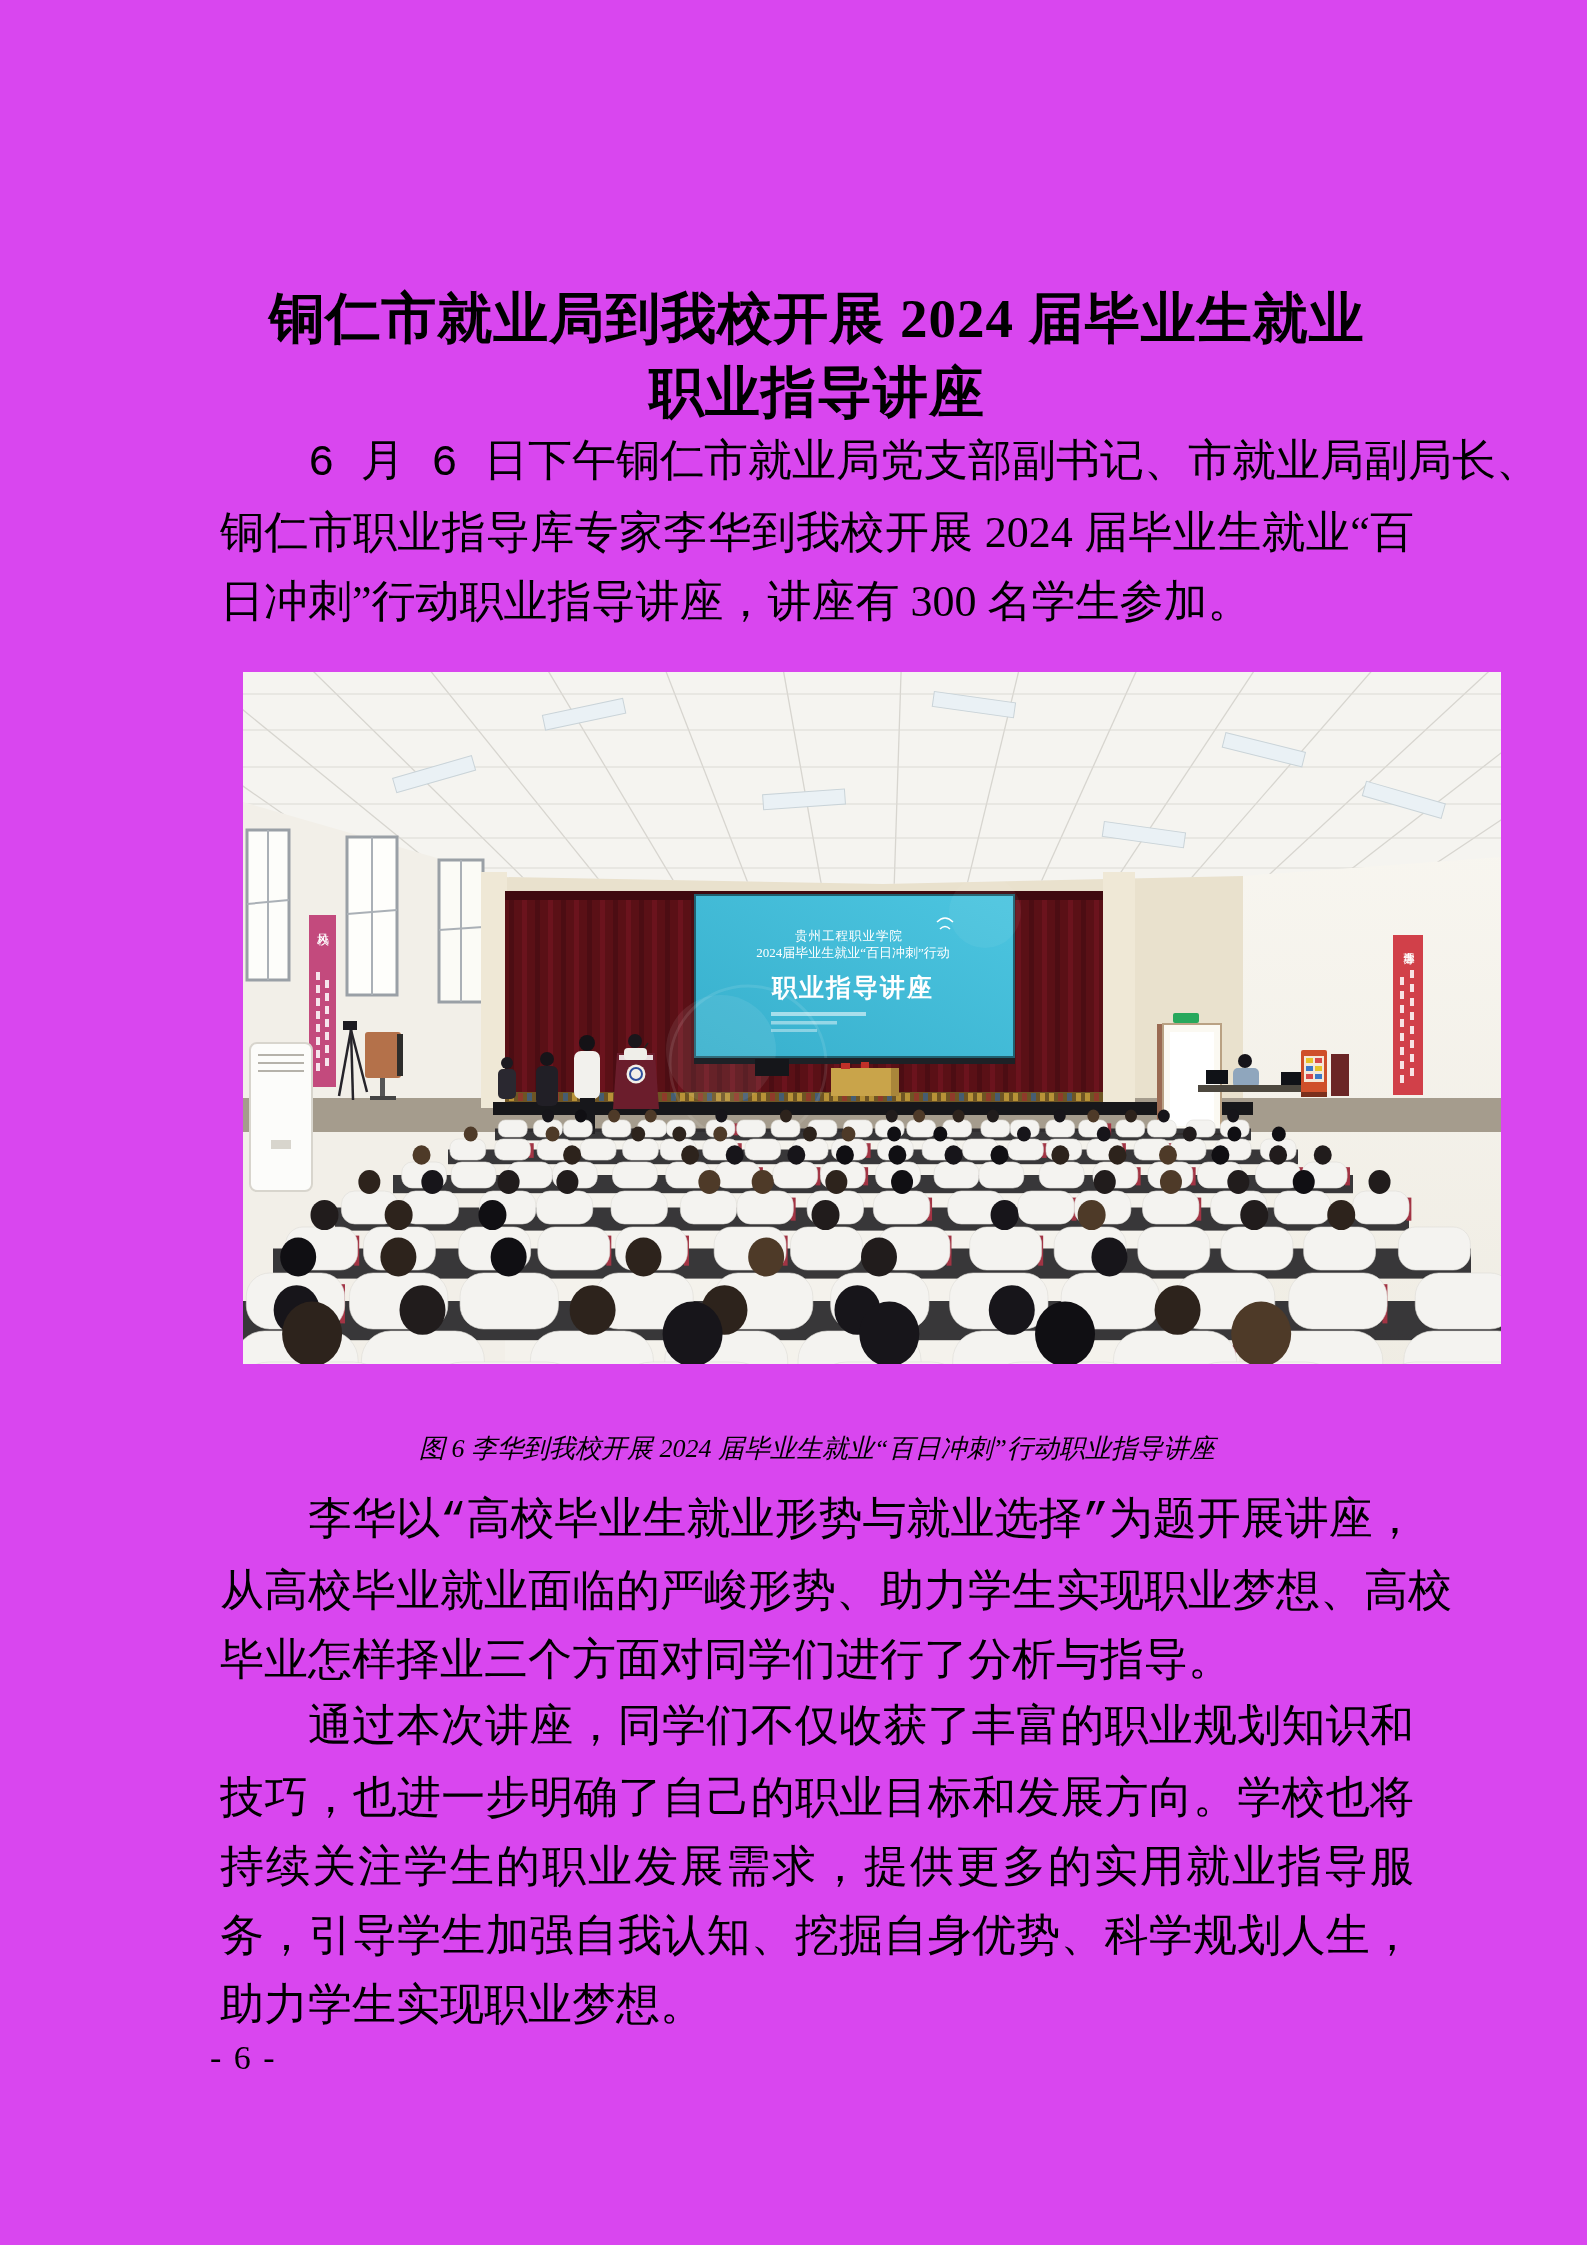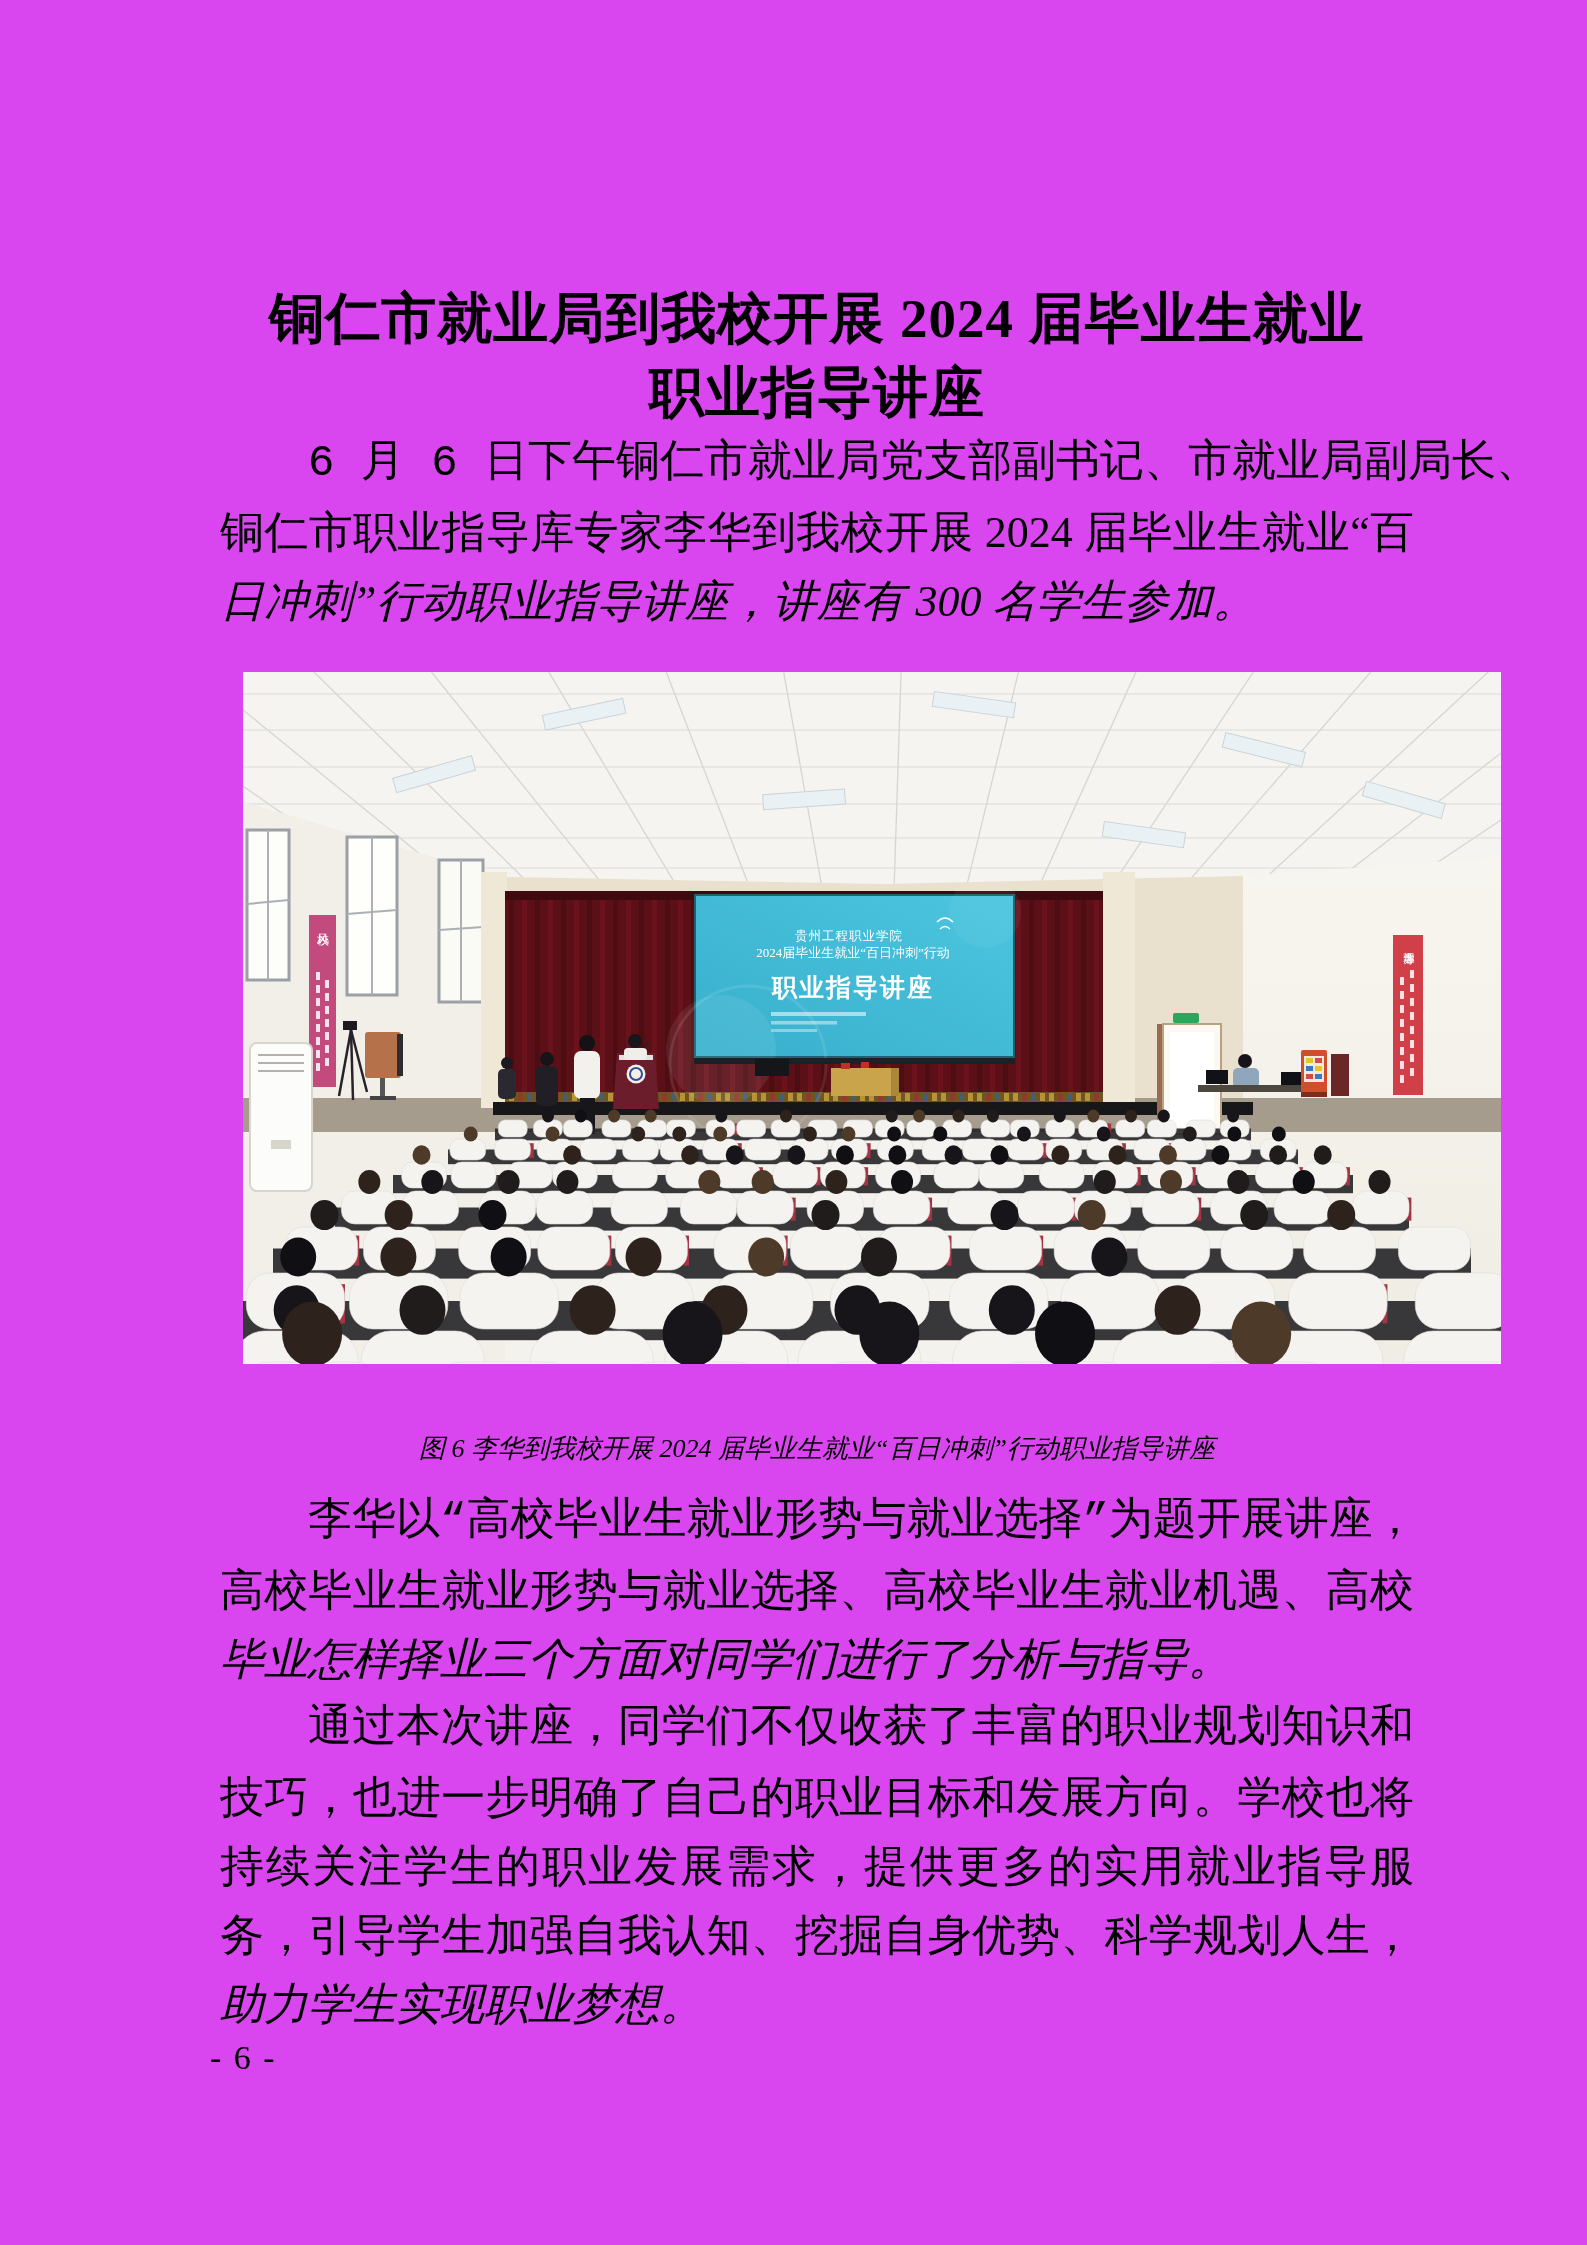--- a/index.html
+++ b/index.html
@@ -15,21 +15,21 @@
   }
   .para{position:absolute;left:220px;width:1194px;}
   .p1{top:429px;}
   .p23{top:1487px;}
   .tline{
     height:69px;line-height:69px;font-size:44px;
     text-align:justify;text-align-last:justify;white-space:nowrap;
     overflow:visible;
   }
   .tline.first{text-indent:88px;font-family:Liberation Mono, monospace;}
-  .tline.last{text-align-last:left;font-style:italic;}
+  .tline.last{text-align-last:left;}
   .figure{
     position:absolute;left:243px;top:672px;width:1258px;height:692px;
     overflow:hidden;background:#efede8;text-decoration:underline;
   }
   .figure svg{display:block;}
   .caption{
     position:absolute;left:220px;width:1194px;top:1431px;
     font-size:26px;line-height:36px;text-align:center;letter-spacing:0px;
     font-weight:400;
     font-style:italic;
@@ -634,21 +634,21 @@
           <ellipse cx="1018.1849254710332" cy="662" rx="30" ry="32.400000000000006" fill="#4e3a28"></ellipse>
           <rect x="1133.663732896532" y="690" width="160.79999999999998" height="90" rx="38.285714285714285" fill="#f4f3f0" stroke="#dddbd6" stroke-width="0.6"></rect>
         </g>
   </svg>
   </div>
 
   <div class="caption">图 6 李华到我校开展 2024 届毕业生就业“百日冲刺”行动职业指导讲座</div>
 
   <div class="para p23">
     <div class="tline first">李华以“高校毕业生就业形势与就业选择”为题开展讲座，</div>
-    <div class="tline">高校毕业生就业形势与就业选择、高校毕业生就业机遇、高校</div>
+    <div class="tline">从高校毕业就业面临的严峻形势、助力学生实现职业梦想、高校</div>
     <div class="tline last">毕业怎样择业三个方面对同学们进行了分析与指导。</div>
     <div class="tline first">通过本次讲座，同学们不仅收获了丰富的职业规划知识和</div>
     <div class="tline">技巧，也进一步明确了自己的职业目标和发展方向。学校也将</div>
     <div class="tline">持续关注学生的职业发展需求，提供更多的实用就业指导服</div>
     <div class="tline">务，引导学生加强自我认知、挖掘自身优势、科学规划人生，</div>
     <div class="tline last">助力学生实现职业梦想。</div>
   </div>
 
   <div class="page-num">- 6 -</div>
 

